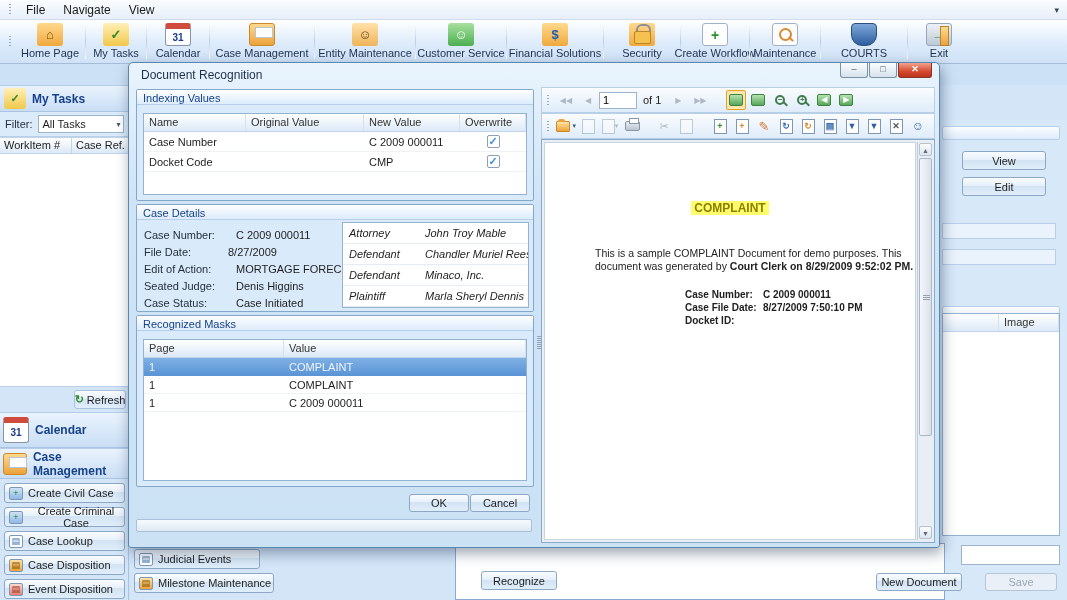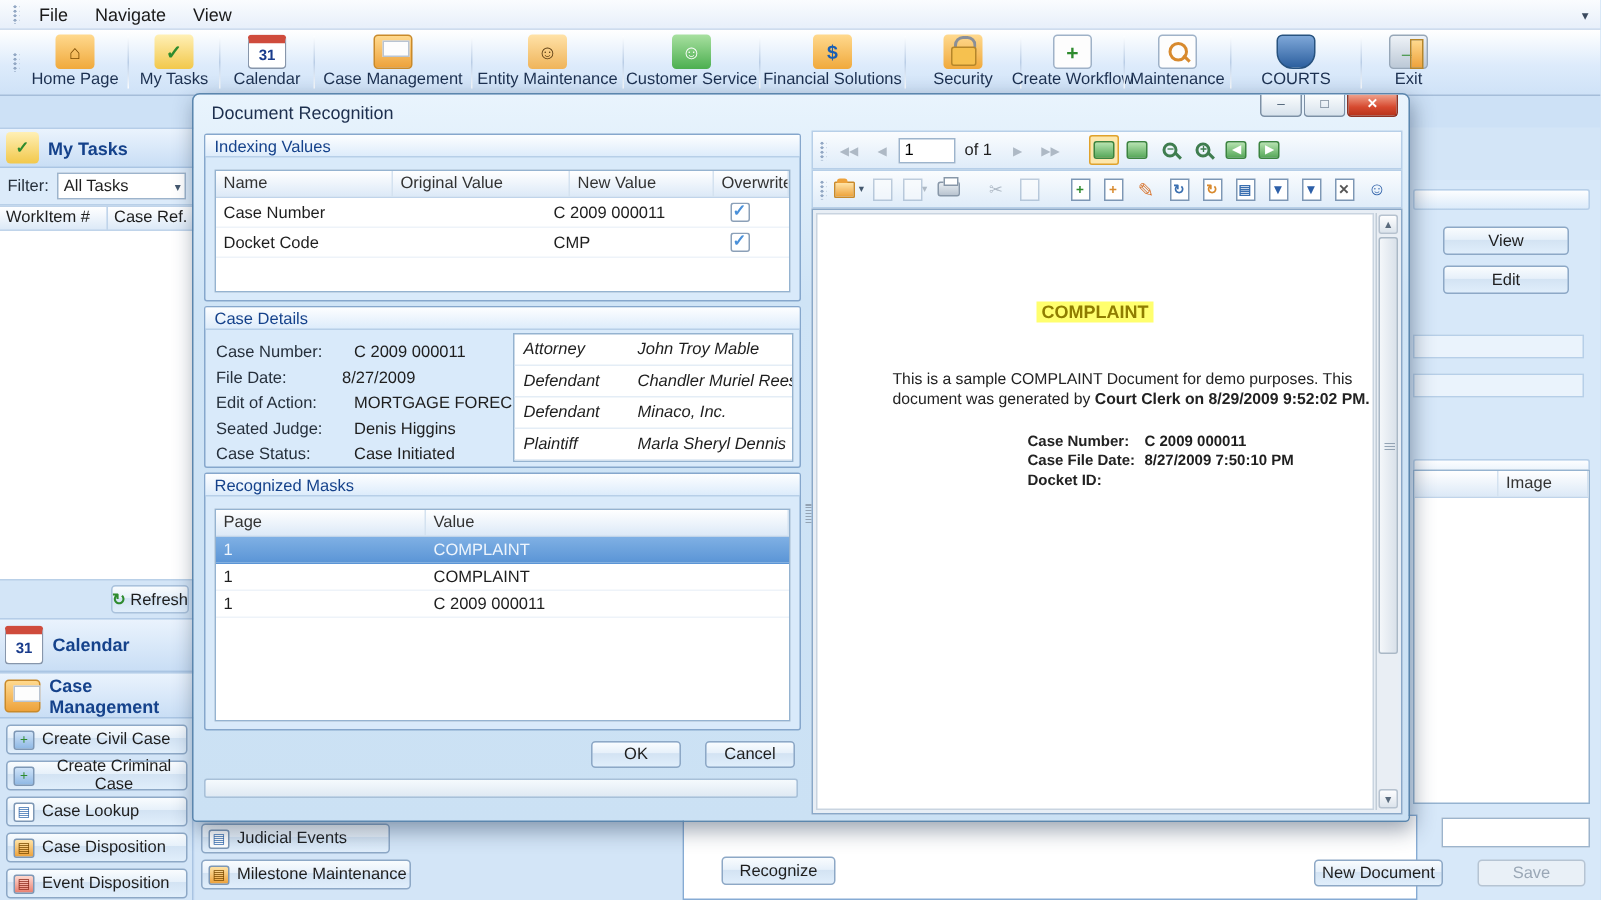--- a/index.html
+++ b/index.html
@@ -298,21 +298,21 @@
   <div class="winbtns">
     <div class="wbtn"><span>–</span></div>
     <div class="wbtn"><span>□</span></div>
     <div class="wbtn close"><span>✕</span></div>
   </div>
 
   <div class="grpbox" style="left:7px;top:26px;width:398px;height:112px">
     <div class="grphdr">Indexing Values</div>
     <div class="tbl" style="left:6px;top:23px;width:384px;height:82px">
       <div class="thead">
-        <div style="width:118px">Name</div>
+        <div style="width:102px">Name</div>
         <div style="width:118px">Original Value</div>
         <div style="width:96px">New Value</div>
         <div style="flex:1">Overwrite</div>
       </div>
       <div class="trow">
         <div style="width:102px">Case Number</div>
         <div style="width:118px"></div>
         <div style="width:96px">C 2009 000011</div>
         <div style="flex:1;display:flex;justify-content:center">
             <span class="cb">✓</span>
@@ -373,21 +373,21 @@
         <div style="width:140px">1</div>
         <div style="flex:1">COMPLAINT</div>
       </div>
       <div class="trow" style="height:18px">
         <div style="width:140px">1</div>
         <div style="flex:1">C 2009 000011</div>
       </div>
     </div>
   </div>
 
-  <button class="btn abs" style="left:265px;top:431px;width:60px;height:18px">OK</button>
+  <button class="btn abs" style="left:280px;top:431px;width:60px;height:18px">OK</button>
   <button class="btn abs" style="left:341px;top:431px;width:60px;height:18px">Cancel</button>
   <div class="abs" style="left:7px;top:456px;width:396px;height:13px;background:linear-gradient(#f5fafd,#dfe9f3);border:1px solid #a8c0d8;border-radius:2px"></div>
 
   <div class="vtb" style="left:412px;top:24px;width:394px;height:26px">
     <div class="grip"></div>
     <div class="vbtn gray">
         <span>◀</span>
         <span>◀</span>
       </div>
     <div class="vbtn gray">

